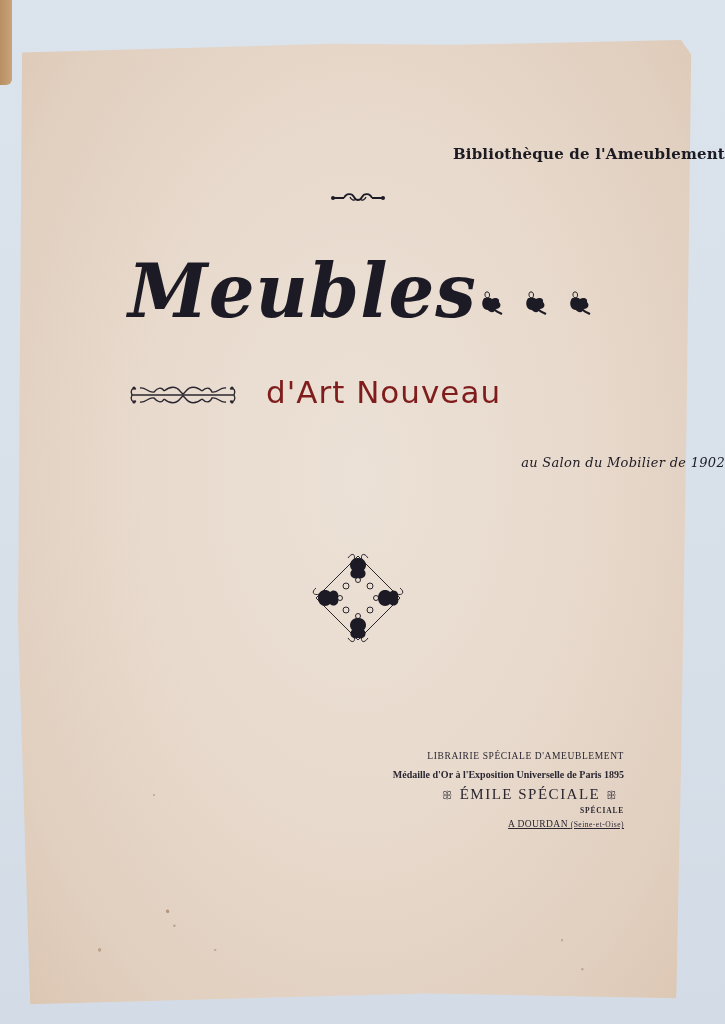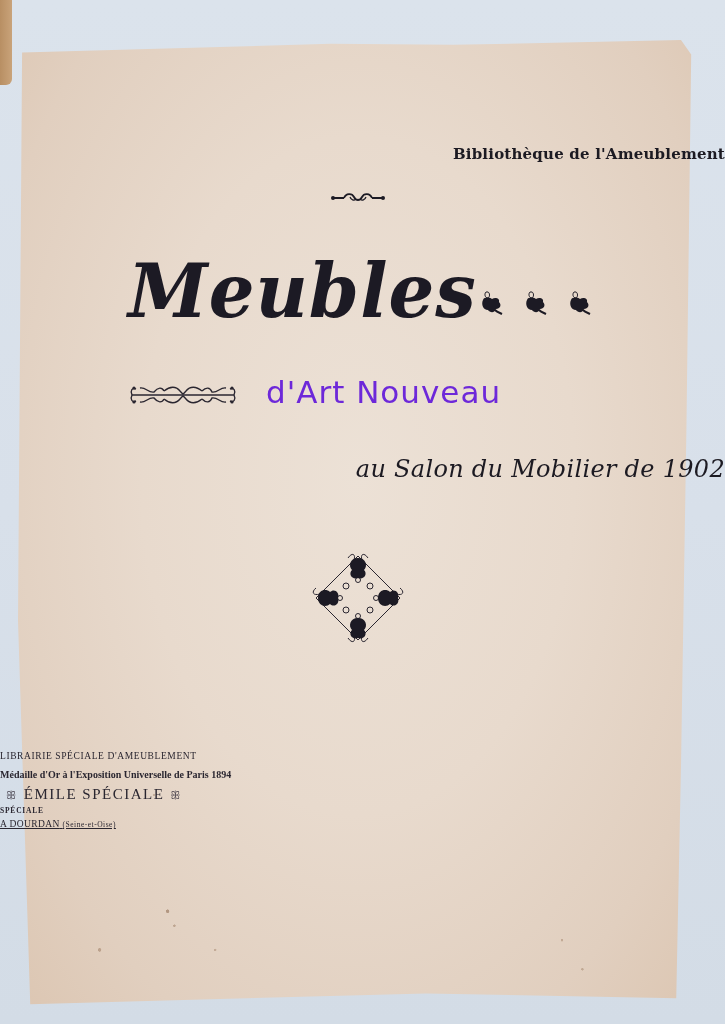--- a/index.html
+++ b/index.html
@@ -39,27 +39,27 @@
   .title {
     position:absolute; top:248px; left:128px; font-family:"DejaVu Serif", serif;
     font-size:72px; font-weight:bold; font-style:italic; letter-spacing:1px; color:#1c1a24;
     transform: scaleY(1.05);
   }
   .flowers { position:absolute; top:290px; left:478px; display:flex; gap:18px; }
   .flower { width:26px; height:26px; }
   .orn-wide { position:absolute; top:383px; left:128px; width:110px; height:24px; }
   .subtitle {
     position:absolute; top:374px; left:266px; font-family:"DejaVu Sans", sans-serif;
-    font-size:31px; letter-spacing:1px; color:#6d28d9;
+    font-size:31px; letter-spacing:1px; color:#7f1d1d;
   }
   .salon {
-    top:455px; font-family:"DejaVu Serif", serif; font-style:italic; font-size:24px; letter-spacing:.3px;
+    top:455px; font-family:"DejaVu Serif", serif; font-style:italic; font-size:13px; letter-spacing:.3px;
   }
   .vignette { position:absolute; top:548px; left:308px; width:100px; height:100px; }
-  .imprint { position:absolute; left:0; width:624px; text-align:left; color:#2a2630; font-family:"Liberation Serif", serif; }
+  .imprint { position:absolute; left:0; width:624px; text-align:right; color:#2a2630; font-family:"Liberation Serif", serif; }
   .lib { top:751px; font-size:9.5px; letter-spacing:.6px; }
   .medal { top:769px; font-size:10px; font-weight:bold; }
   .publisher { top:786px; font-size:15px; letter-spacing:1.5px; }
   .publisher .deco { font-size:11px; color:#3a3440; margin:0 6px; }
   .role { top:806px; font-size:7.5px; font-weight:bold; letter-spacing:.8px; }
   .place { top:819px; font-size:9.5px; letter-spacing:.4px;text-decoration:underline; }
   .place .sc { font-size:7.5px; letter-spacing:.5px; }
 </style>
 </head>
 <body>
@@ -133,21 +133,21 @@
   </g>
   <g fill="#1c1a24">
     <path d="M50 10 C42 10,40 18,44 22 C40 26,44 32,50 30 C56 32,60 26,56 22 C60 18,58 10,50 10 Z"></path>
     <path d="M50 70 C42 70,40 78,44 82 C40 86,44 92,50 90 C56 92,60 86,56 82 C60 78,58 70,50 70 Z"></path>
     <path d="M10 50 C10 42,18 40,22 44 C26 40,32 44,30 50 C32 56,26 60,22 56 C18 60,10 58,10 50 Z"></path>
     <path d="M70 50 C70 42,78 40,82 44 C86 40,92 44,90 50 C92 56,86 60,82 56 C78 60,70 58,70 50 Z"></path>
   </g>
 </svg>
 
 <div class="imprint lib">LIBRAIRIE SPÉCIALE D'AMEUBLEMENT</div>
-<div class="imprint medal">Médaille d'Or à l'Exposition Universelle de Paris 1894</div>
+<div class="imprint medal">Médaille d'Or à l'Exposition Universelle de Paris 1895</div>
 <div class="imprint publisher">
   <span class="deco">ꕥ</span><span>ÉMILE SPÉCIALE</span><span class="deco">ꕥ</span>
 </div>
 <div class="imprint role">SPÉCIALE</div>
 <div class="imprint place">
   <span>A DOURDAN</span>
   <span class="sc">(Seine-et-Oise)</span>
 </div>
 
 </body></html>

